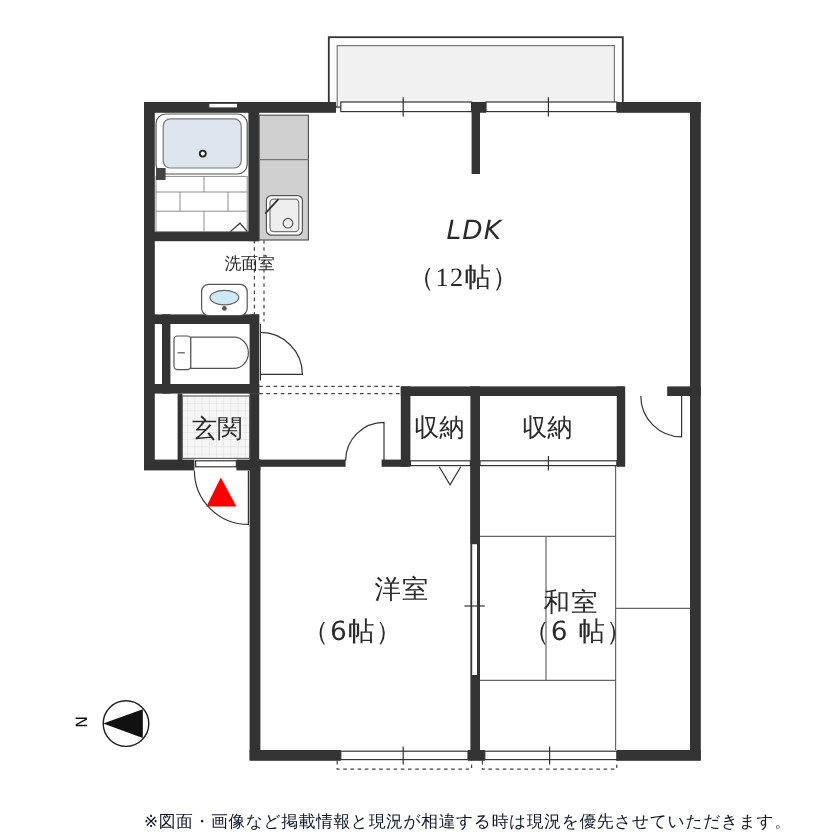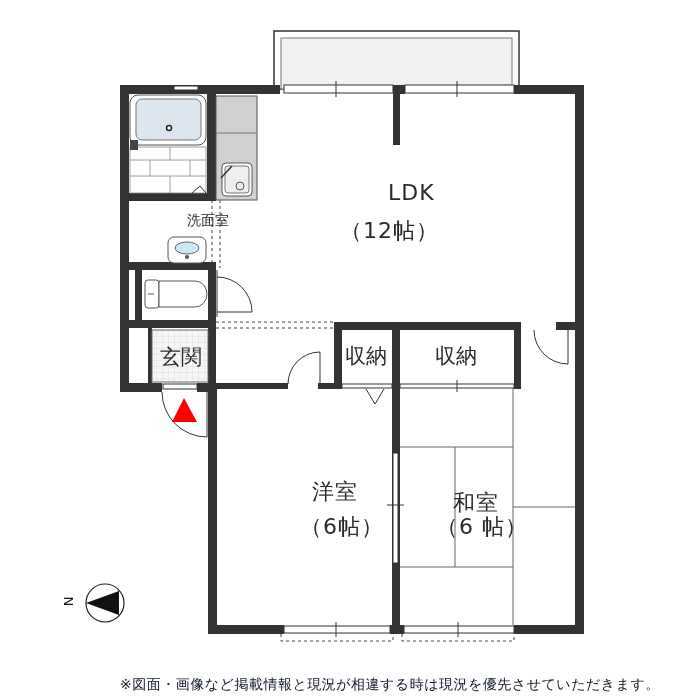--- a/index.html
+++ b/index.html
@@ -160,25 +160,25 @@
   </g>
 
   <polygon points="184,398 172,422 197,422" fill="#ff0000"></polygon>
 
   <g>
     <circle cx="105" cy="603" r="19" fill="#fff" stroke="#222" stroke-width="1.2"></circle>
     <polygon points="86,603 119,591 119,615" fill="#111"></polygon>
   </g>
 </svg>
 
-<div class="lbl lbl-lg" style="left:388px; top:182px;">LDK</div>
-<div class="lbl lbl-lg" style="left:340px; top:220px;">（12帖）</div>
+<div class="lbl lbl-lg" style="left:372px; top:182px;font-style:italic;">LDK</div>
+<div class="lbl lbl-lg" style="left:340px; top:220px;font-family:Liberation Serif, serif;">（12帖）</div>
 
 <div class="lbl lbl-lg" style="left:272px; top:481px;margin-left:40px;">洋室</div>
-<div class="lbl lbl-lg" style="left:252px; top:516px;margin-left:48px;">（6帖）</div>
+<div class="lbl lbl-lg" style="left:252px; top:516px;">（6帖）</div>
 
 <div class="lbl lbl-lg" style="left:453px; top:492px;">和室</div>
 <div class="lbl lbl-lg" style="left:436px; top:516px;">（6 帖）</div>
 
 <div class="lbl lbl-md" style="left:345px; top:346px;">収納</div>
 <div class="lbl lbl-md" style="left:435px; top:346px;">収納</div>
 
 <div class="lbl lbl-sm" style="left:140px; top:213px;margin-left:47px;">洗面室</div>
 
 <div class="lbl lbl-md" style="left:160px; top:347px;">玄関</div>

